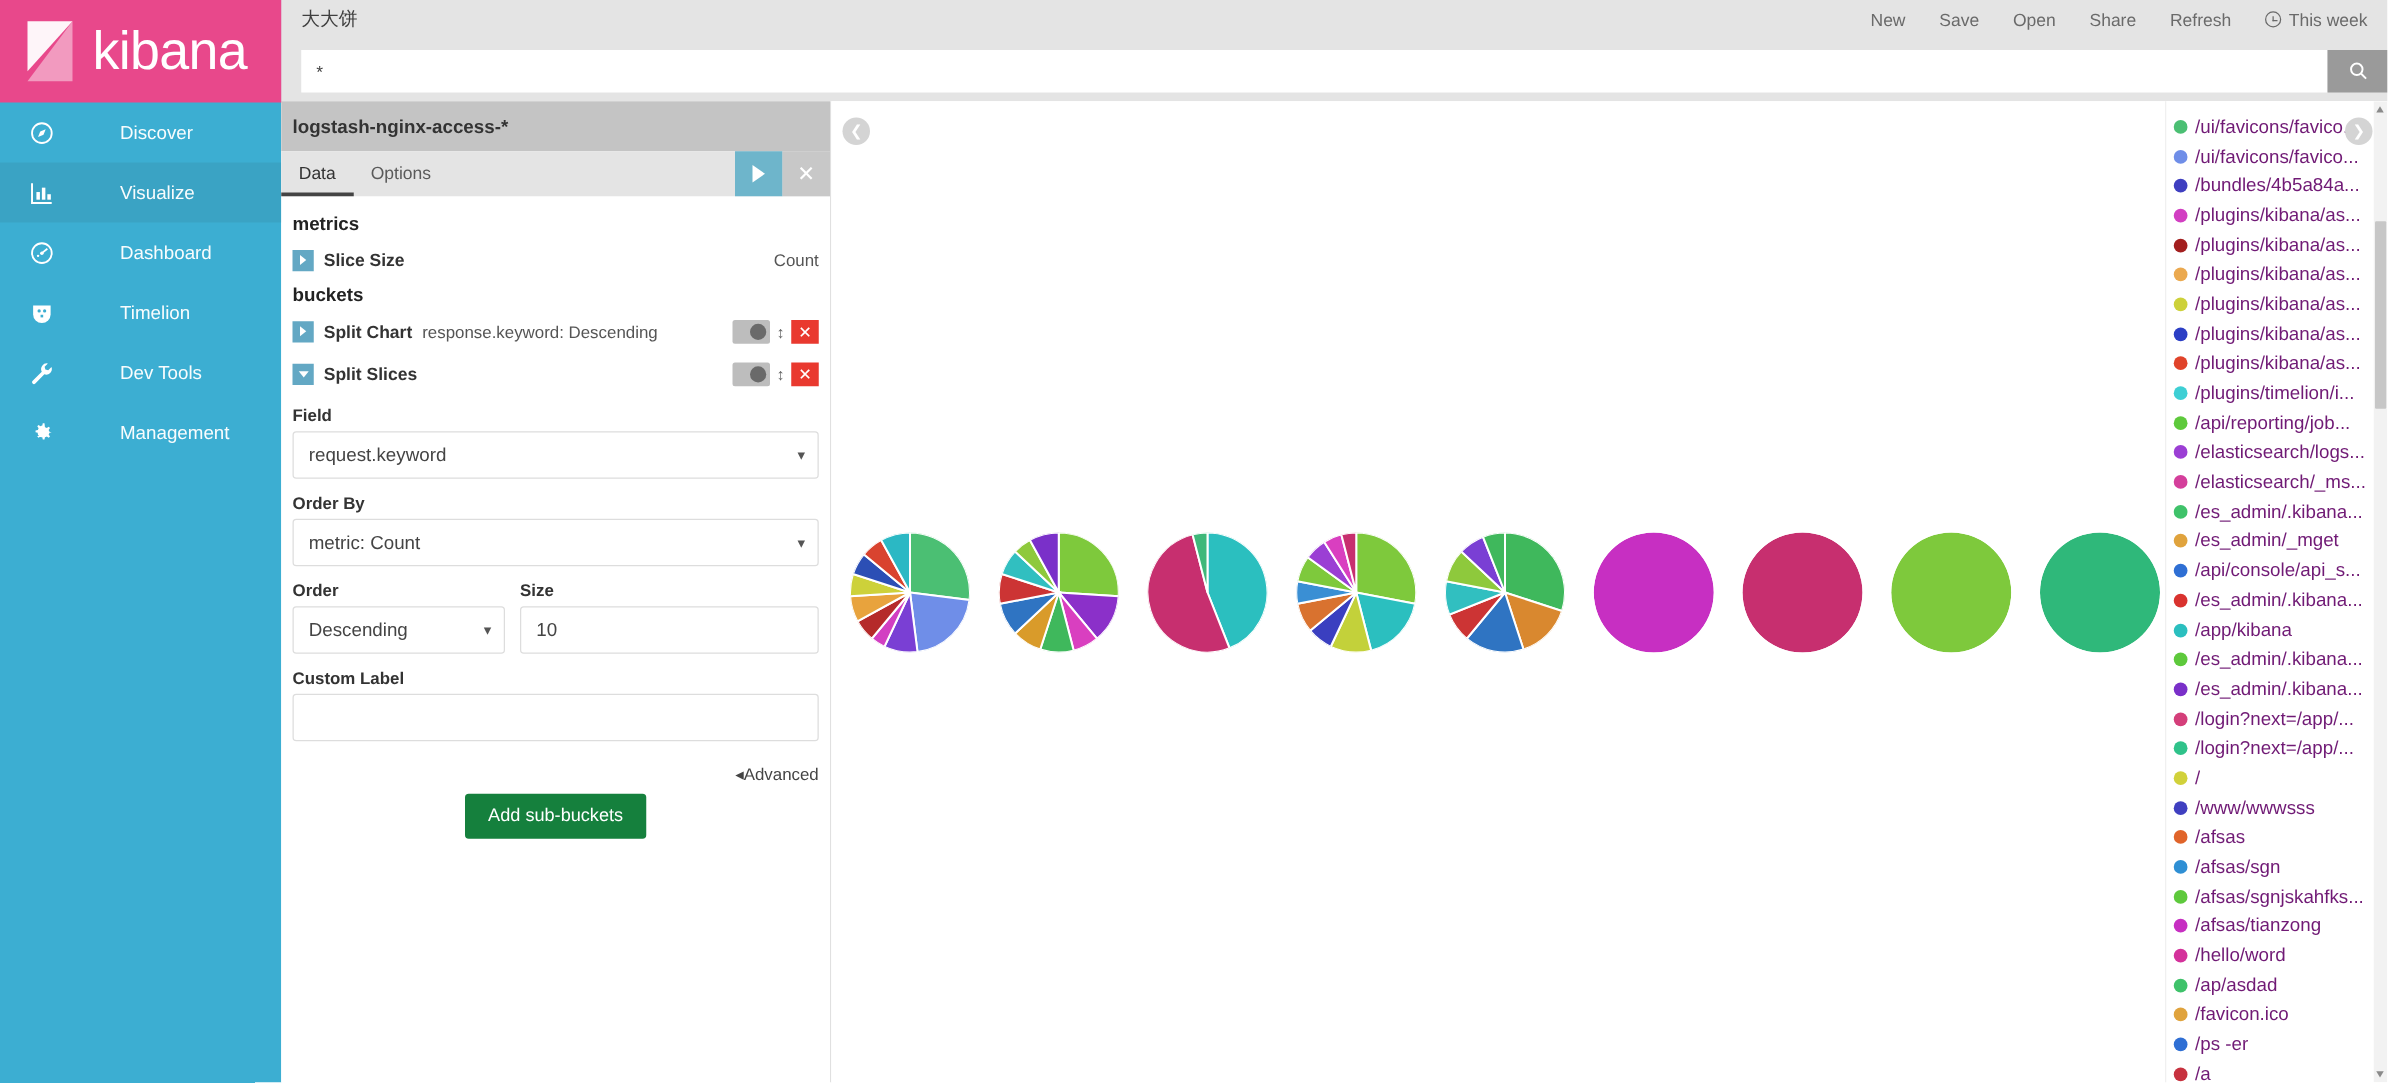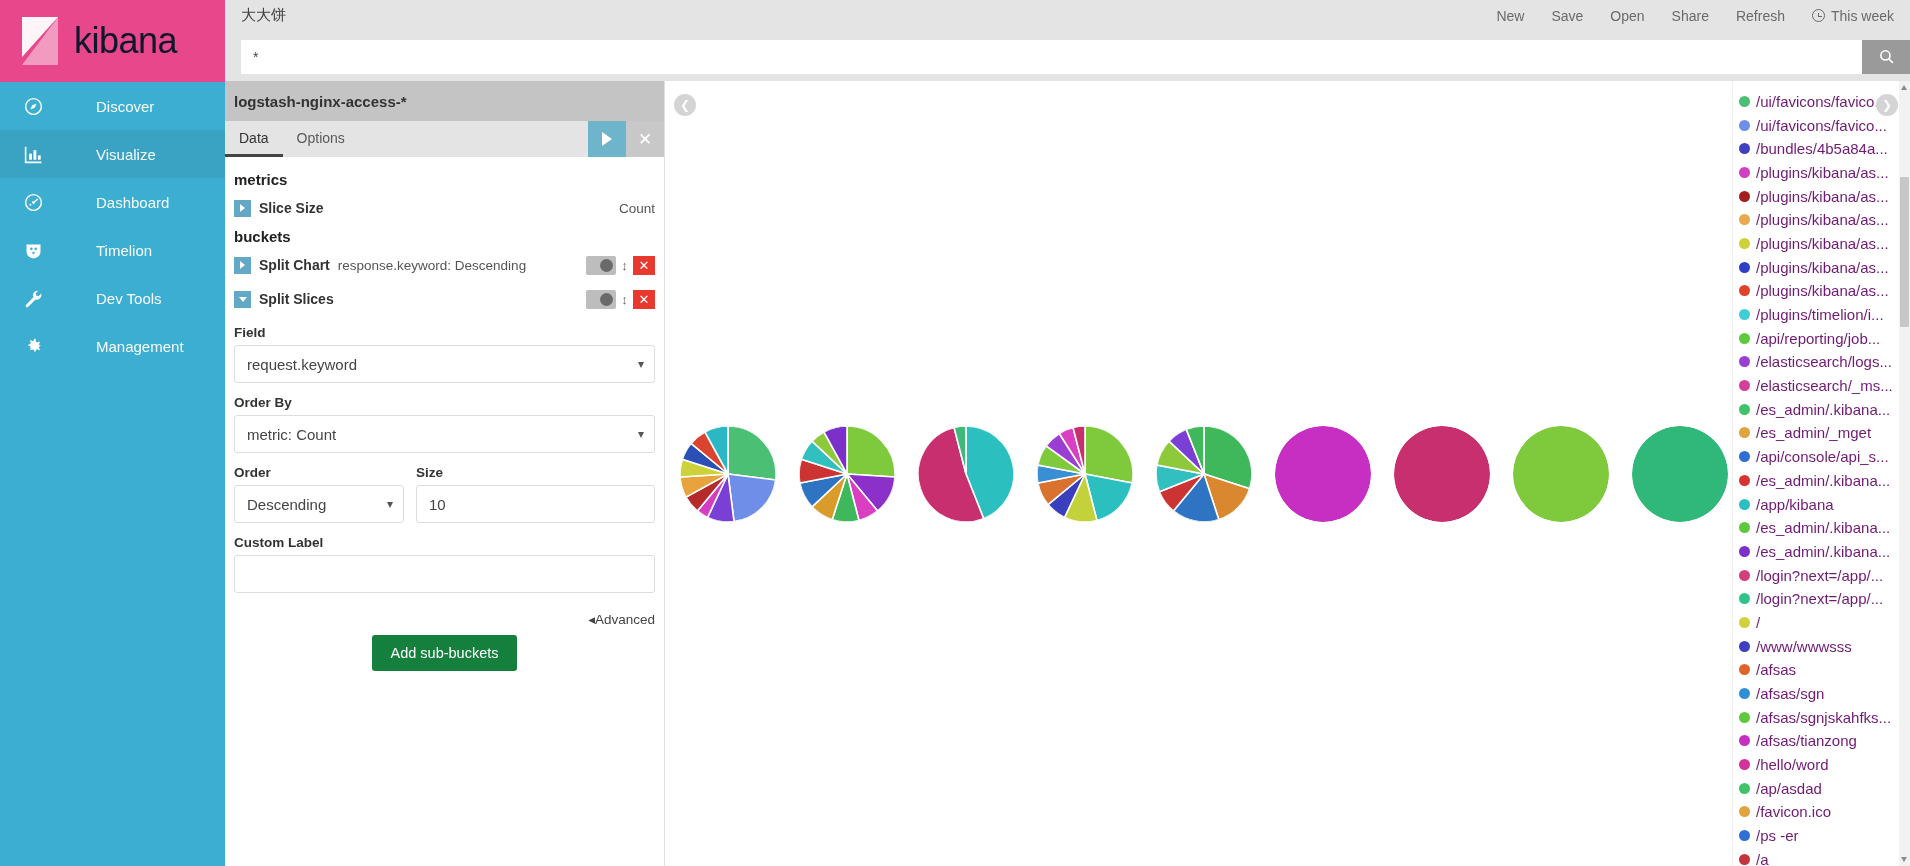--- a/index.html
+++ b/index.html
@@ -19,21 +19,21 @@
     background: #3caed2;
     display: flex; flex-direction: column;
   }
   .logo {
     height: 82px; background: #e8488b;
     display: flex; align-items: center; padding-left: 12px;
     position: relative;
   }
   .logo-mark { width: 56px; height: 56px; position: relative; flex: 0 0 56px; }
   .logo-text {
-    color: #0f172a; font-size: 36px; letter-spacing: -0.5px;
+    color: #ffffff; font-size: 43px; letter-spacing: -0.5px;
     margin-left: 6px; font-weight: 400;
   }
   .nav-item {
     height: 48px; display: flex; align-items: center;
     padding-left: 22px; color: #ffffff; cursor: pointer;
     font-size: 15px; gap: 16px;
   }
   .nav-item .nav-ico { width: 22px; height: 22px; flex: 0 0 22px;
       display:flex; align-items:center; justify-content:center; }
   .nav-item.active { background: #3aa3c4; }

